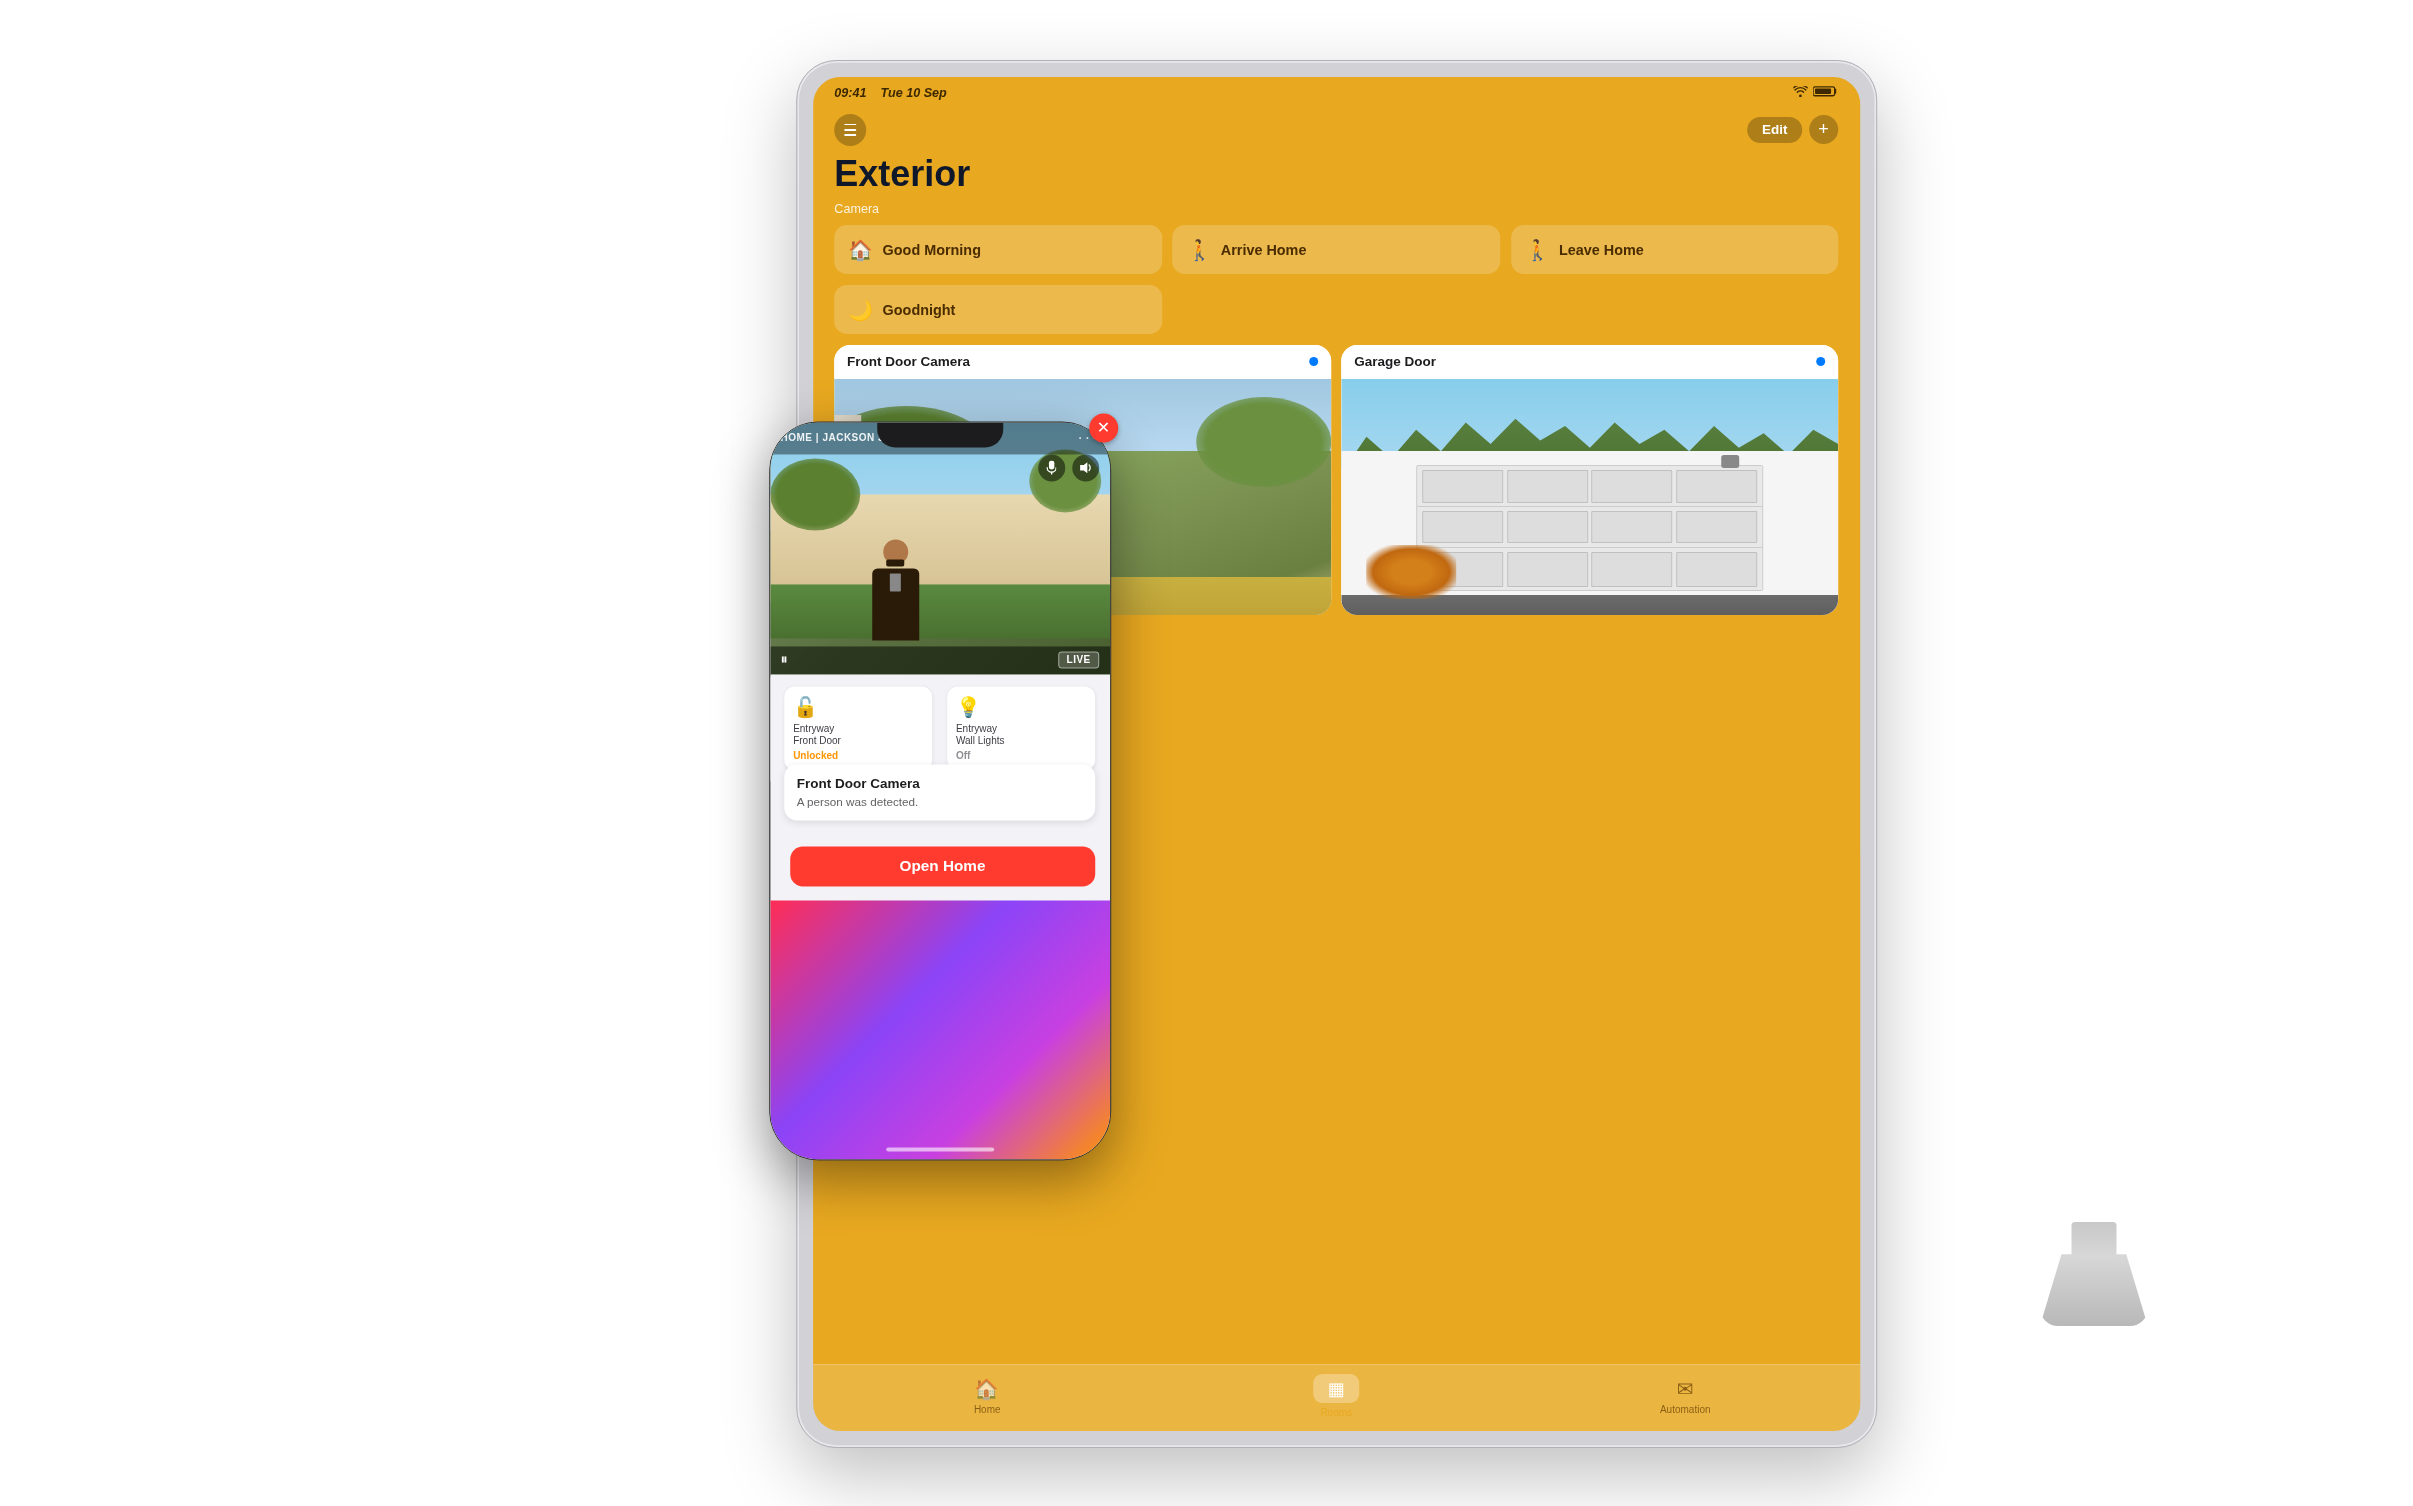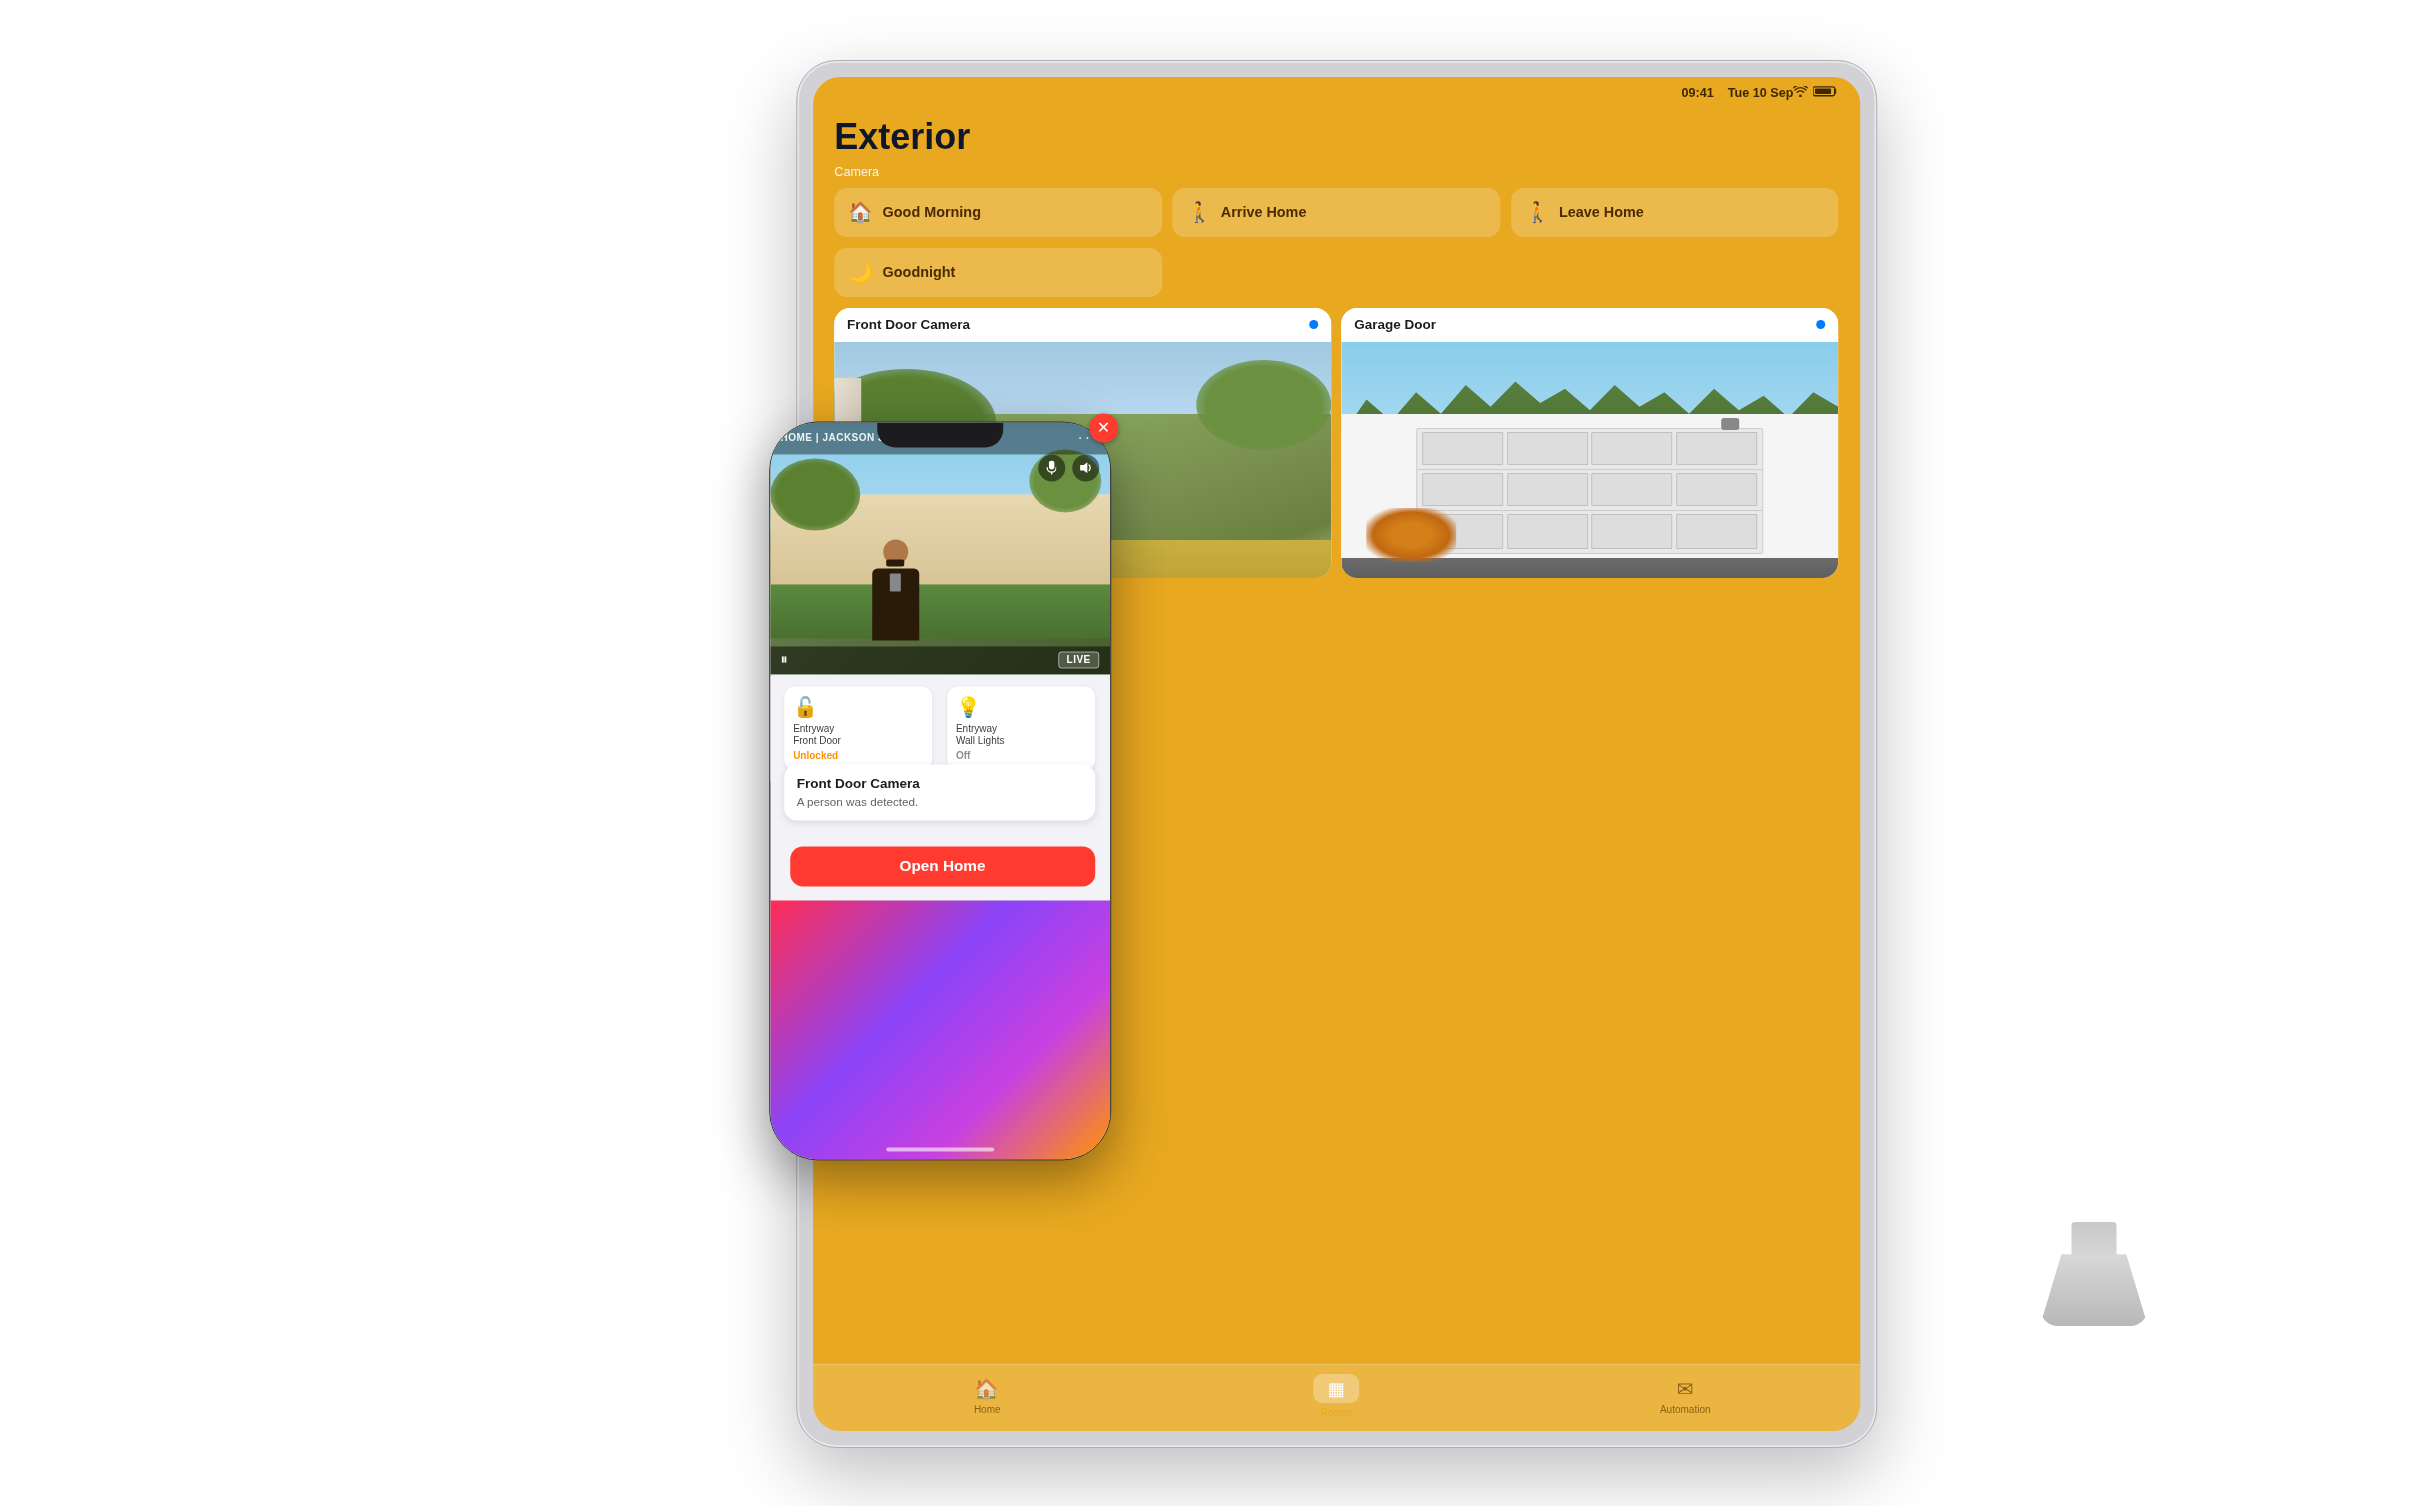--- a/index.html
+++ b/index.html
@@ -55,24 +55,25 @@
       border-radius: 27px;
       overflow: hidden;
       display: flex;
       flex-direction: column;
     }
 
     
     .ipad-status-bar {
       display: flex;
       align-items: center;
-      justify-content: flex-end;
+      justify-content: space-between;
       padding: 7.2px 21.6px;
       height: 32px;
       flex-shrink: 0;
+      font-style: italic;
     }
 
     .ipad-status-time {
       font-size: 12.6px;
       font-weight: 600;
       color: #3d2800;
     }
 
     .ipad-status-right {
       display: flex;
@@ -731,20 +732,31 @@
             <span>
               <svg width="25" height="12.6" viewBox="0 0 28 14">
                 <rect x="0" y="2" width="24" height="10" rx="2" stroke="#3d2800" stroke-width="1.5" fill="none"></rect>
                 <rect x="2" y="4" width="18" height="6" rx="1" fill="#3d2800"></rect>
                 <path d="M25 5v4" stroke="#3d2800" stroke-width="1.5" stroke-linecap="round"></path>
               </svg>
             </span>
           </div>
         </div>
 
+        <div class="ipad-top-bar">
+          <div class="hamburger-btn">
+            <span></span>
+            <span></span>
+            <span></span>
+          </div>
+          <div class="ipad-top-right">
+            <button class="edit-btn">Edit</button>
+            <button class="add-btn">+</button>
+          </div>
+        </div>
 
         <div class="ipad-page-title">Exterior</div>
 
         <div class="scenes-section">
           <div class="scenes-label">Camera</div>
           <div class="scenes-grid">
             <div class="scene-card">
               <span class="scene-card-icon">🏠</span>
               <span class="scene-card-label">Good Morning</span>
             </div>

